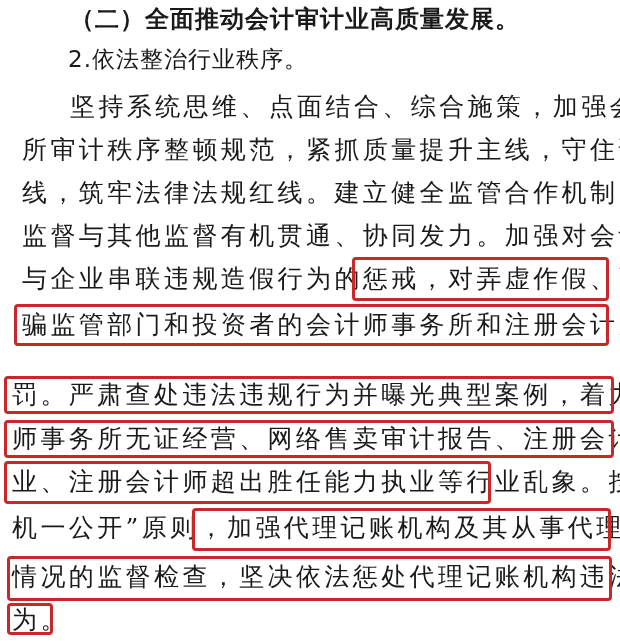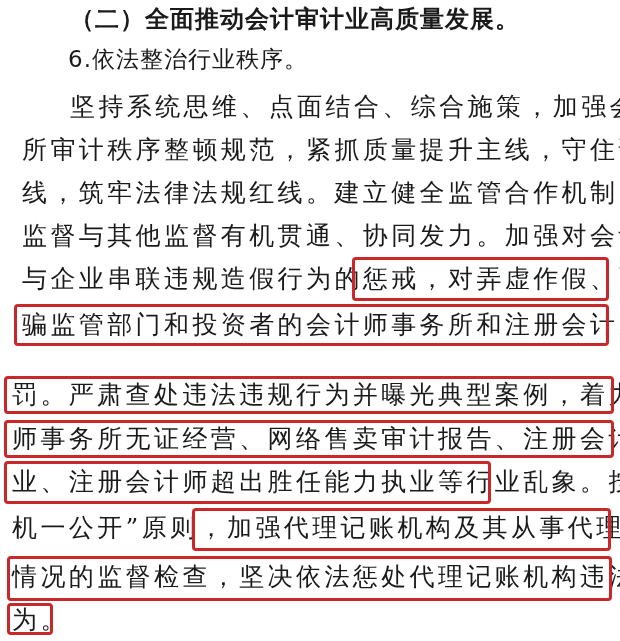--- a/index.html
+++ b/index.html
@@ -14,21 +14,21 @@
   .h2 { font-family: "DejaVu Sans", "Liberation Sans", sans-serif; font-weight: bold; letter-spacing: 1px; font-size: 24px; }
   .h3 { font-family: "DejaVu Sans", "Liberation Sans", sans-serif; letter-spacing: 1px; font-size: 23px; }
   .box {
     position: absolute; border: 3px solid #c8282a; border-radius: 4px; box-sizing: border-box;
   }
 </style>
 </head>
 <body>
 
 <div class="line h2" style="left:70px; top:4px;">（二）全面推动会计审计业高质量发展。</div>
-<div class="line h3" style="left:68px; top:44px;">6.依法整治行业秩序。</div>
+<div class="line h3" style="left:68px; top:44px;">2.依法整治行业秩序。</div>
 
 <div>
   <div class="line" style="left:70px; top:92px;">坚持系统思维、点面结合、综合施策，加强会计师事务</div>
   <div class="line" style="left:22px; top:135px;">所审计秩序整顿规范，紧抓质量提升主线，守住诚信操守底</div>
   <div class="line" style="left:22px; top:178px;">线，筑牢法律法规红线。建立健全监管合作机制，实现财会</div>
   <div class="line" style="left:22px; top:221px;">监督与其他监督有机贯通、协同发力。加强对会计师事务所</div>
   <div class="line" style="left:22px; top:264px;">与企业串联违规造假行为的惩戒，对弄虚作假、配合企业蒙</div>
   <div class="line" style="left:22px; top:310px;">骗监管部门和投资者的会计师事务所和注册会计师严惩重</div>
   <div class="line" style="left:12px; top:380px;">罚。严肃查处违法违规行为并曝光典型案例，着力整肃会计</div>
   <div class="line" style="left:12px; top:424px;">师事务所无证经营、网络售卖审计报告、注册会计师挂名执</div>

